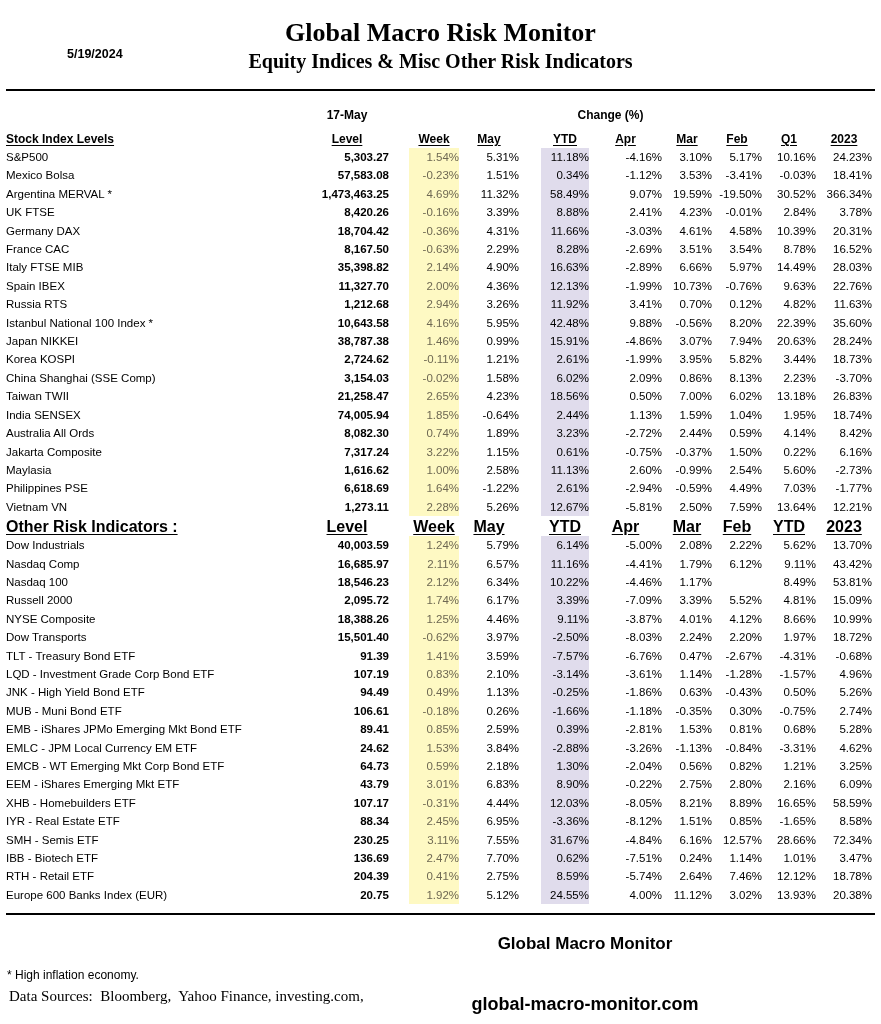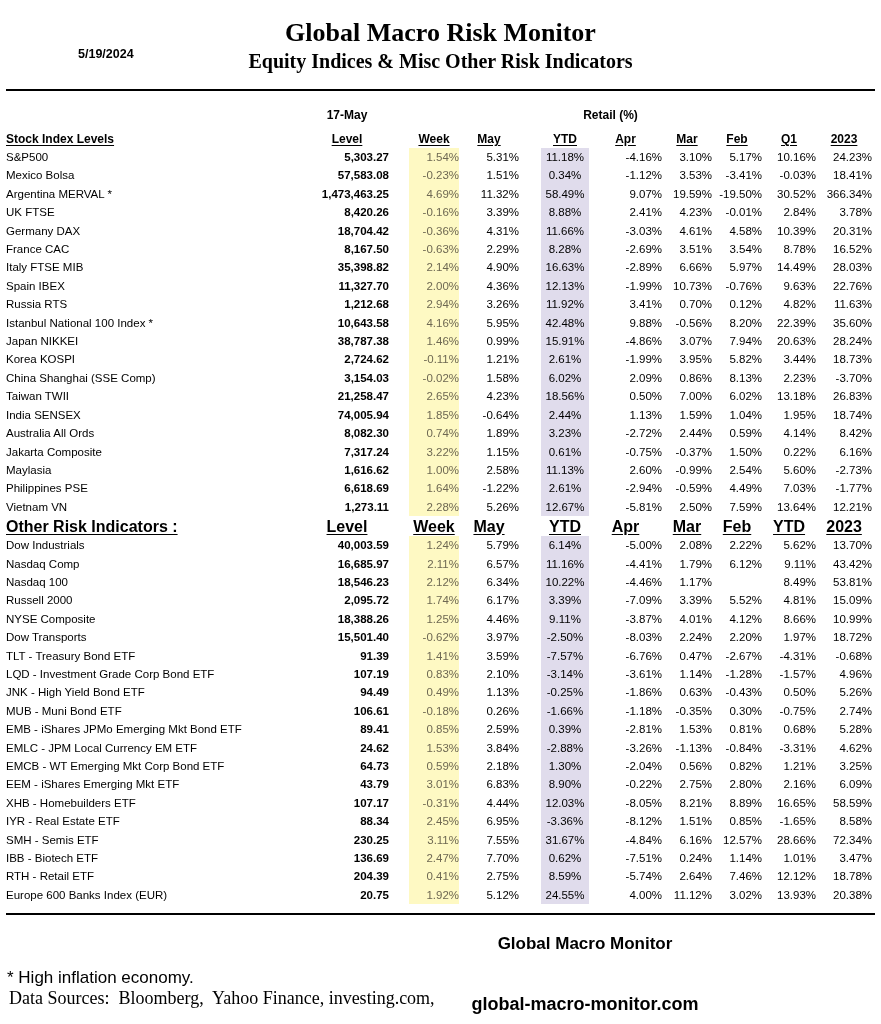--- a/index.html
+++ b/index.html
@@ -9,51 +9,51 @@
   }
   .title {
     text-align:center; font-family:"Liberation Serif", serif;
     font-weight:bold; font-size:26px; line-height:30px; padding-top:18px;
   }
   .subtitle {
     text-align:center; font-family:"Liberation Serif", serif;
     font-weight:bold; font-size:20px; line-height:27px;
   }
   .date {
-    position:absolute; left:78px; top:47px;
+    position:absolute; left:67px; top:47px;
     font-weight:bold; font-size:12.5px;
   }
   .rule { border:none; border-top:2px solid #000; margin:0 6px; }
   .rule-top { margin-top:14px; }
   .rule-bottom { margin-top:9px; }
 
   table.grid {
     border-collapse:collapse; table-layout:fixed;
     width:866px; margin:6px 0 0 6px;
   }
   table.grid td {
     font-size:11.5px; line-height:18.4px; height:18.4px;
     padding:0; overflow:hidden; white-space:nowrap; vertical-align:bottom;
   }
   td.lbl { text-align:left; padding-left:1px; white-space:pre; }
   td.num { text-align:right; padding-right:3px; }
   td.ctr { text-align:center; }
   .b { font-weight:bold; }
   .u  { text-decoration:underline; text-underline-offset:2px; }
   td.wk-bg  { background:#fef9c3; color:#6e6852; }
-  td.ytd-bg { background:#E0DCEC;text-align:center; }
+  td.ytd-bg { background:#E0DCEC; }
   tr.period-row td { height:27px; font-size:12px; }
   tr.header-row td { height:24px; font-size:12px; }
   tr.header-row2 td { height:20px; font-size:16px;margin-top:34px; }
 
   .footnote {
-    position:absolute; left:7px; top:968px; font-size:17px;
+    position:absolute; left:7px; top:968px; font-size:12px;
   }
   .sources {
-    position:absolute; left:9px; top:988px; font-size:18px;
+    position:absolute; left:9px; top:988px; font-size:15px;
     font-family:"Liberation Serif", serif; white-space:pre;
   }
   .brand {
     position:absolute; left:435px; top:932px; width:300px;
     text-align:center; font-weight:bold; font-size:17px; line-height:23px;
   }
   .site {
     position:absolute; left:415px; top:992px; width:340px;
     text-align:center; font-weight:bold; font-size:18px; line-height:24px;
   }
@@ -84,21 +84,21 @@
         <col style="width:54px">
         <col style="width:56px">
     </colgroup>
 
     <tbody>
       <tr class="period-row">
         <td class="lbl"></td>
         <td class="ctr b">17-May</td>
         <td></td>
         <td></td>
-        <td colspan="6" class="ctr b">Retail (%)</td>
+        <td colspan="6" class="ctr b">Change (%)</td>
         <td></td>
         <td></td>
       </tr>
       <tr class="header-row">
         <td class="lbl b"><span class="u">Stock Index Levels</span></td>
         <td class="ctr b"><span class="u">Level</span></td>
         <td></td>
         <td class="ctr b"><span class="u">Week</span></td>
         <td class="ctr b"><span class="u">May</span></td>
         <td></td>

